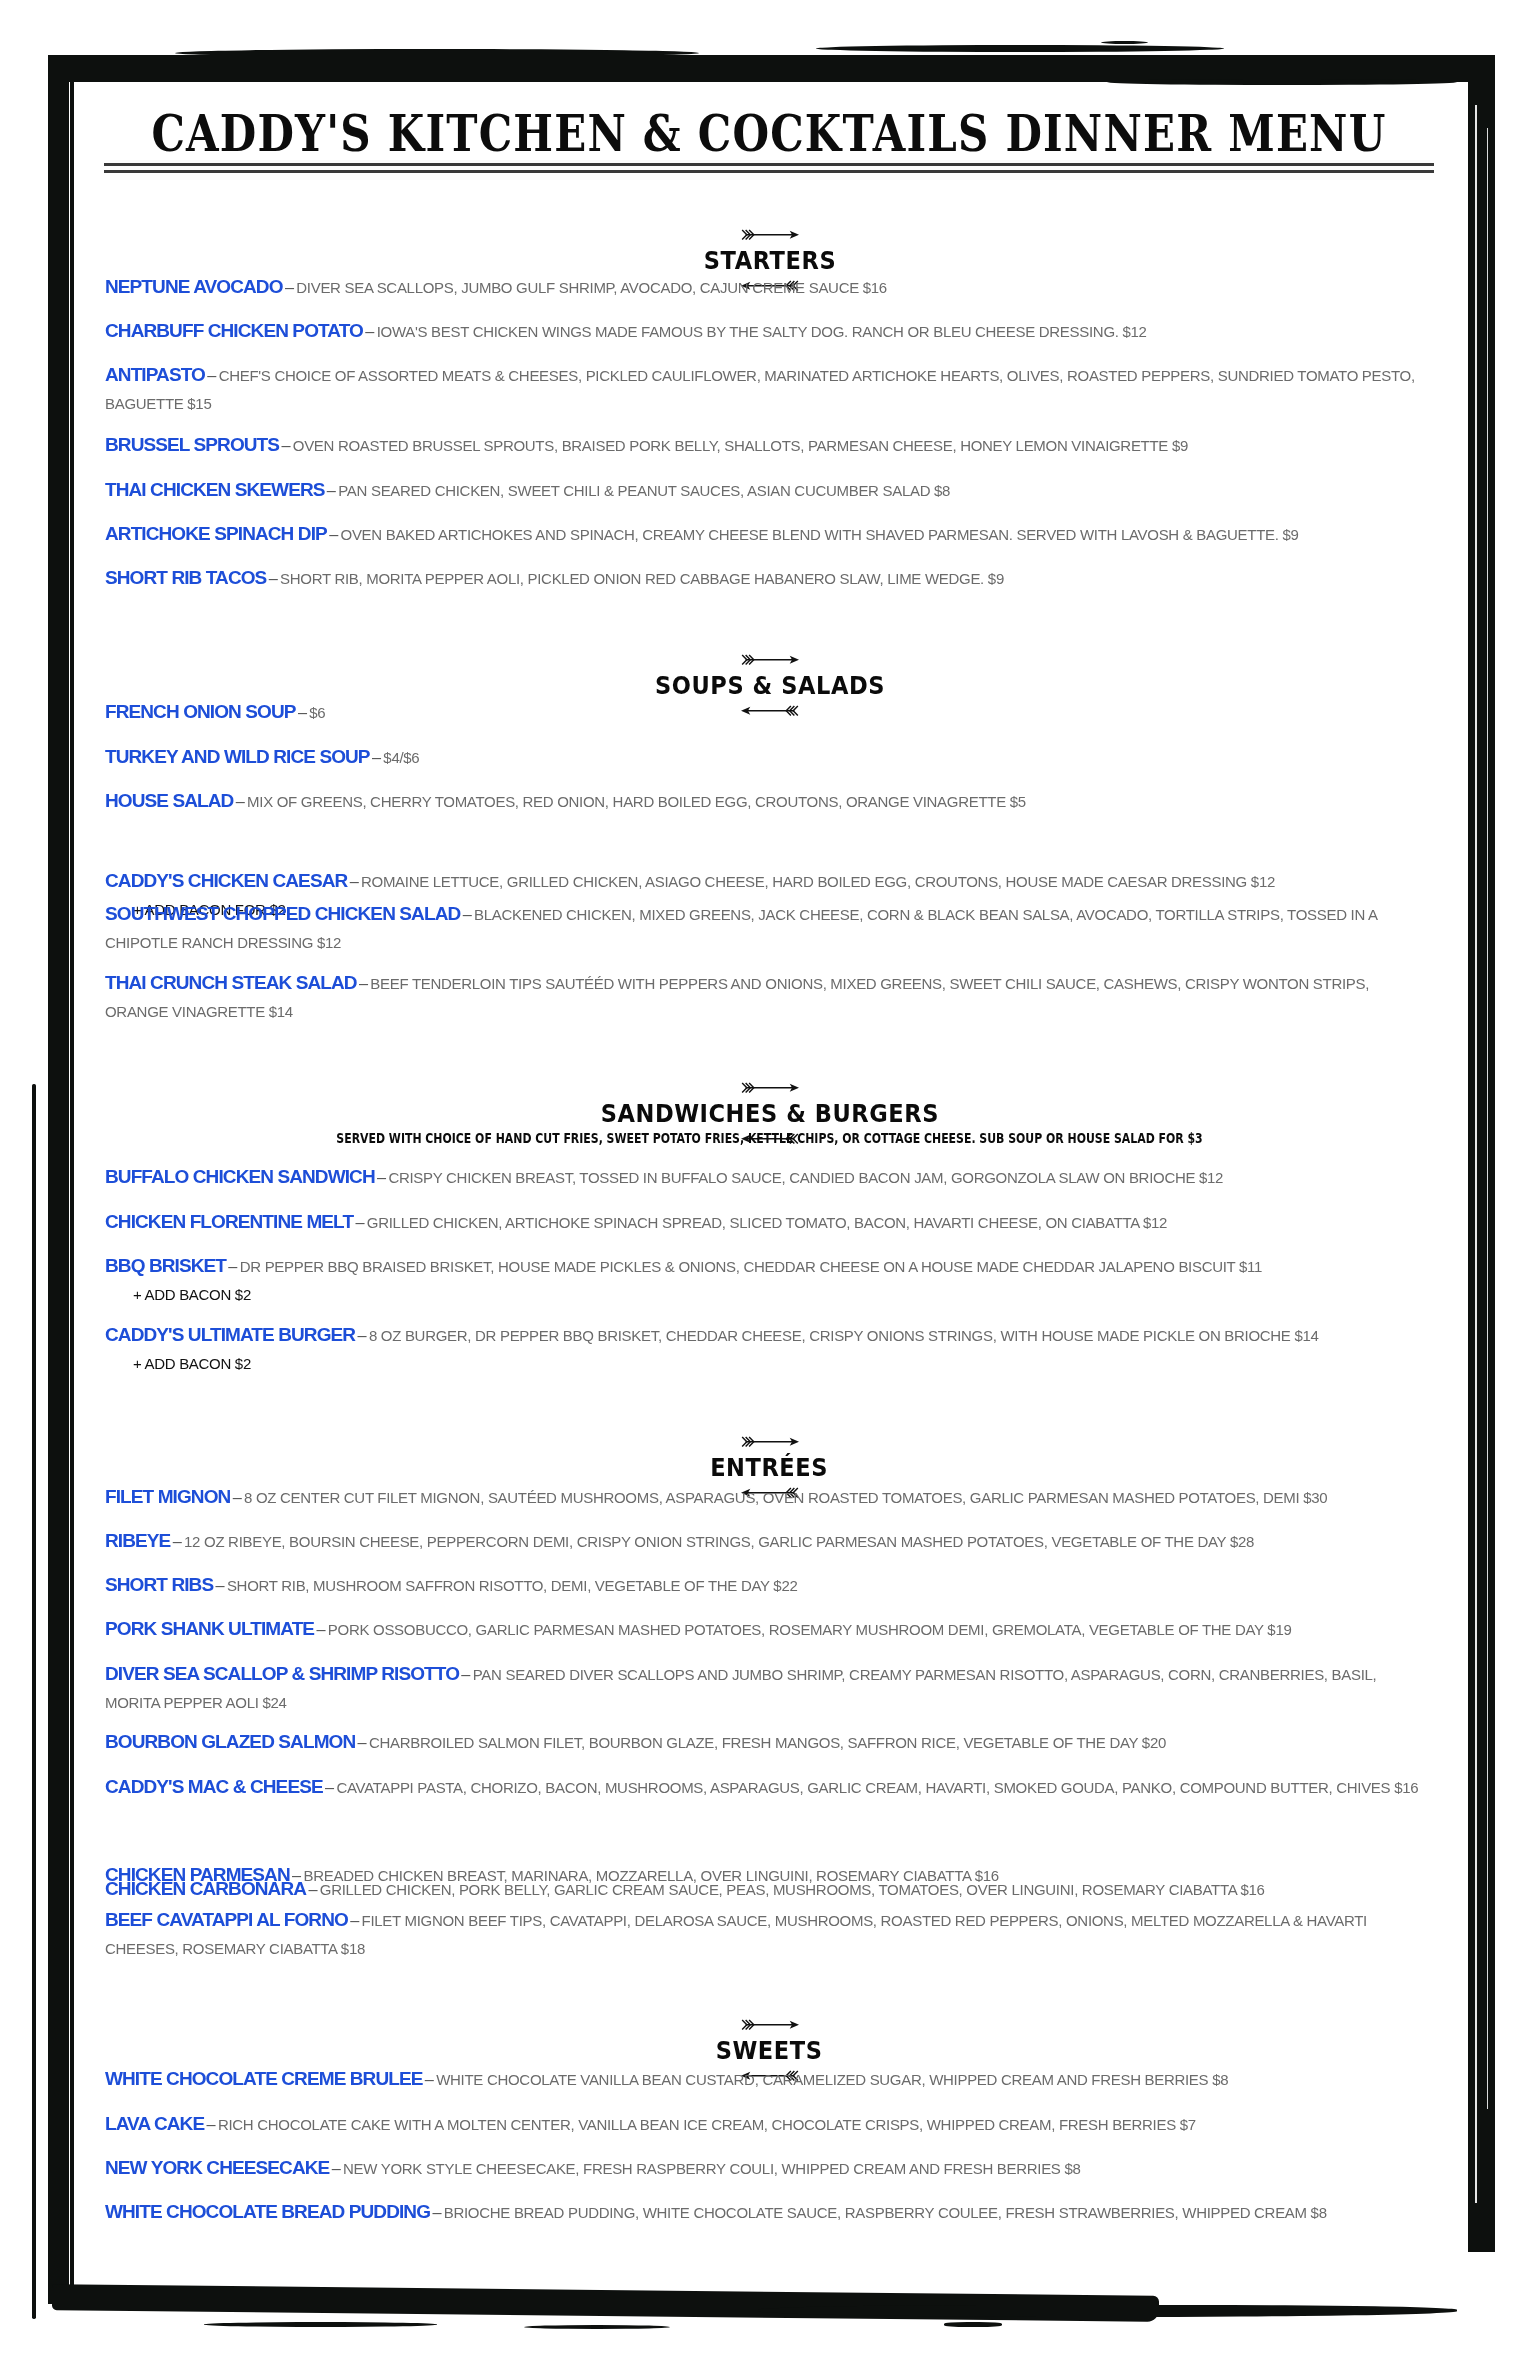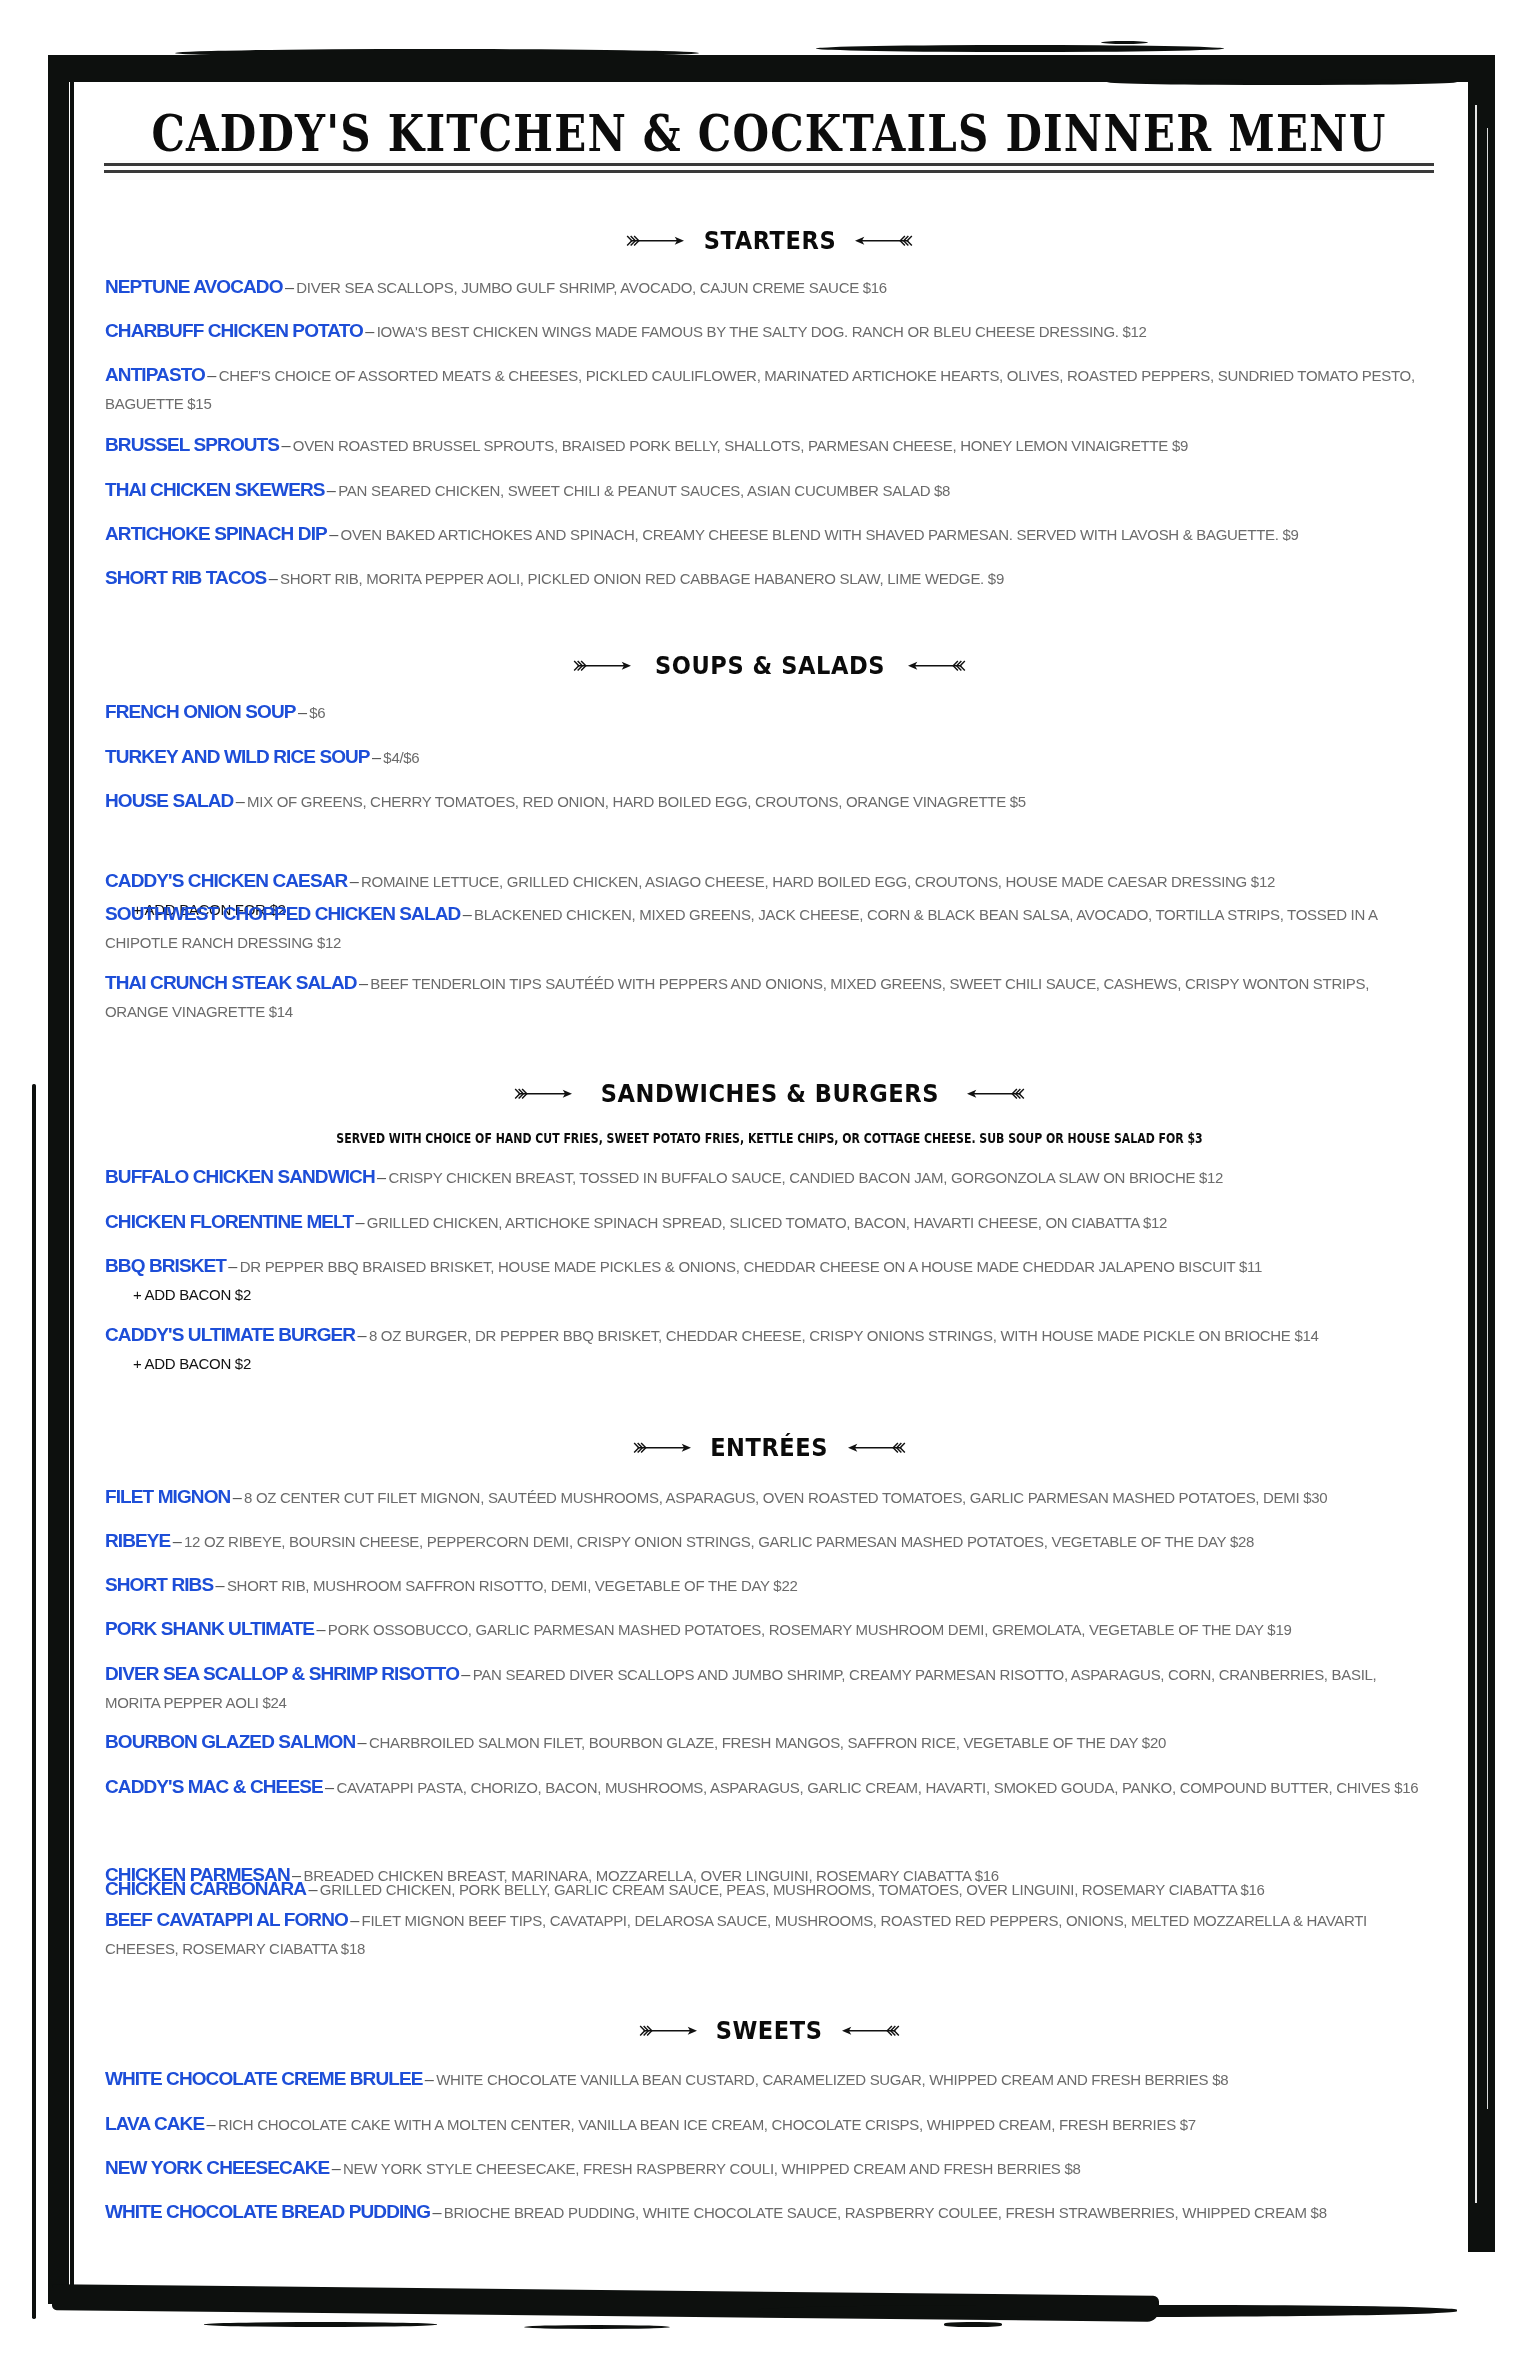--- a/index.html
+++ b/index.html
@@ -37,21 +37,21 @@
     line-height: 52px;
   }
   .rule { position: absolute; left: 104px; width: 1330px; height: 2.9px; background: #3a3a3a; }
   .rule-1 { top: 163px; }
   .rule-2 { top: 170px; }
 
   
   .content { position: absolute; left: 105px; top: 0; width: 1334px; }
   .section-head {
     position: absolute; left: 0; width: 1329px;
-    display: flex; justify-content: center; align-items: center; gap: 14px;
+    display: flex; justify-content: center; align-items: center; gap: 2px; flex-direction: column;
   }
   .section-head .label {
     font-family: "DejaVu Sans", sans-serif;
     font-weight: bold;
     font-size: 24.5px;
     color: #0b0b0b;
     letter-spacing: 0.6px;
     transform: scaleX(0.92);
   }
   .arrow { width: 58px; height: 17.5px; display: inline-block; }

